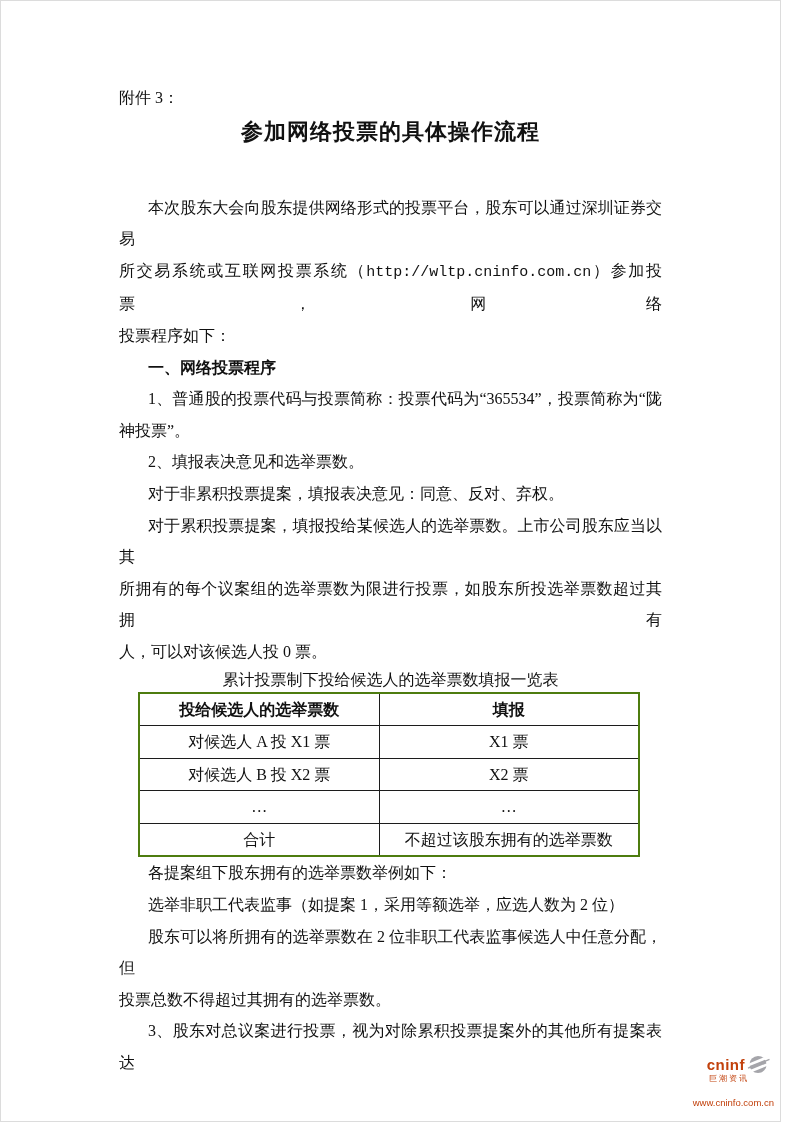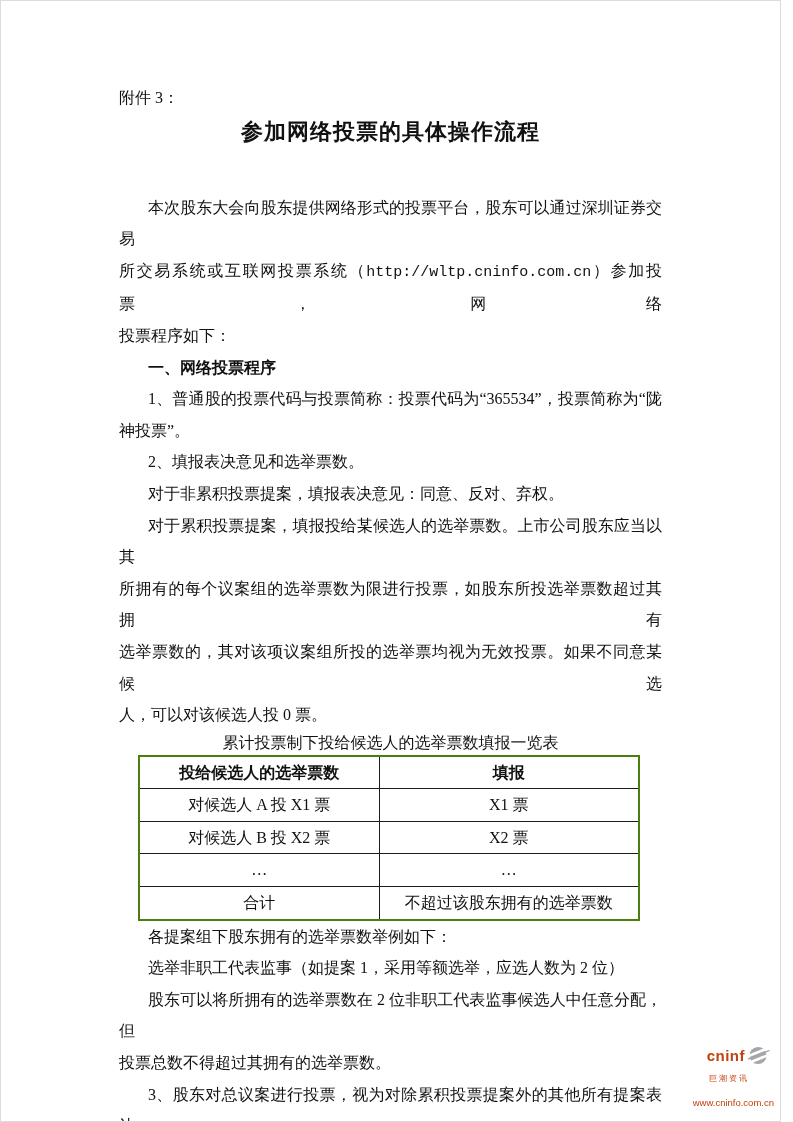--- a/index.html
+++ b/index.html
@@ -82,21 +82,21 @@
     font-size: 15px;
     font-weight: 700;
     letter-spacing: 0.5px;
   }
   .globe-icon { margin-left: 2px; display: block; }
   .brand-cn {
     text-align: right;
     padding-right: 27px;
     font-size: 8px;
     letter-spacing: 2px;
-    margin-top: 10px;
+    margin-top: 1px;
   }
   .brand-url {
     text-align: right;
     padding-right: 2px;
     font-size: 9.5px;
     margin-top: 15px;
   }
 </style>
 </head>
 <body>
@@ -114,21 +114,20 @@
       <div class="line">投票程序如下：</div>
 
       <div class="line indent heading">一、网络投票程序</div>
 
       <div class="line indent j">1、普通股的投票代码与投票简称：投票代码为“365534”，投票简称为“陇</div>
       <div class="line">神投票”。</div>
       <div class="line indent">2、填报表决意见和选举票数。</div>
       <div class="line indent">对于非累积投票提案，填报表决意见：同意、反对、弃权。</div>
       <div class="line indent j">对于累积投票提案，填报投给某候选人的选举票数。上市公司股东应当以其</div>
       <div class="line j">所拥有的每个议案组的选举票数为限进行投票，如股东所投选举票数超过其拥有</div>
-      <div class="line j">选举票数的，其对该项议案组所投的选举票均视为无效投票。如果不同意某候选</div>
       <div class="line">人，可以对该候选人投 0 票。</div>
 
       <div class="tbl-caption">累计投票制下投给候选人的选举票数填报一览表</div>
 
       <table class="vote">
         <colgroup>
             <col class="c1">
             <col class="c2">
           </colgroup>
         <tbody>

